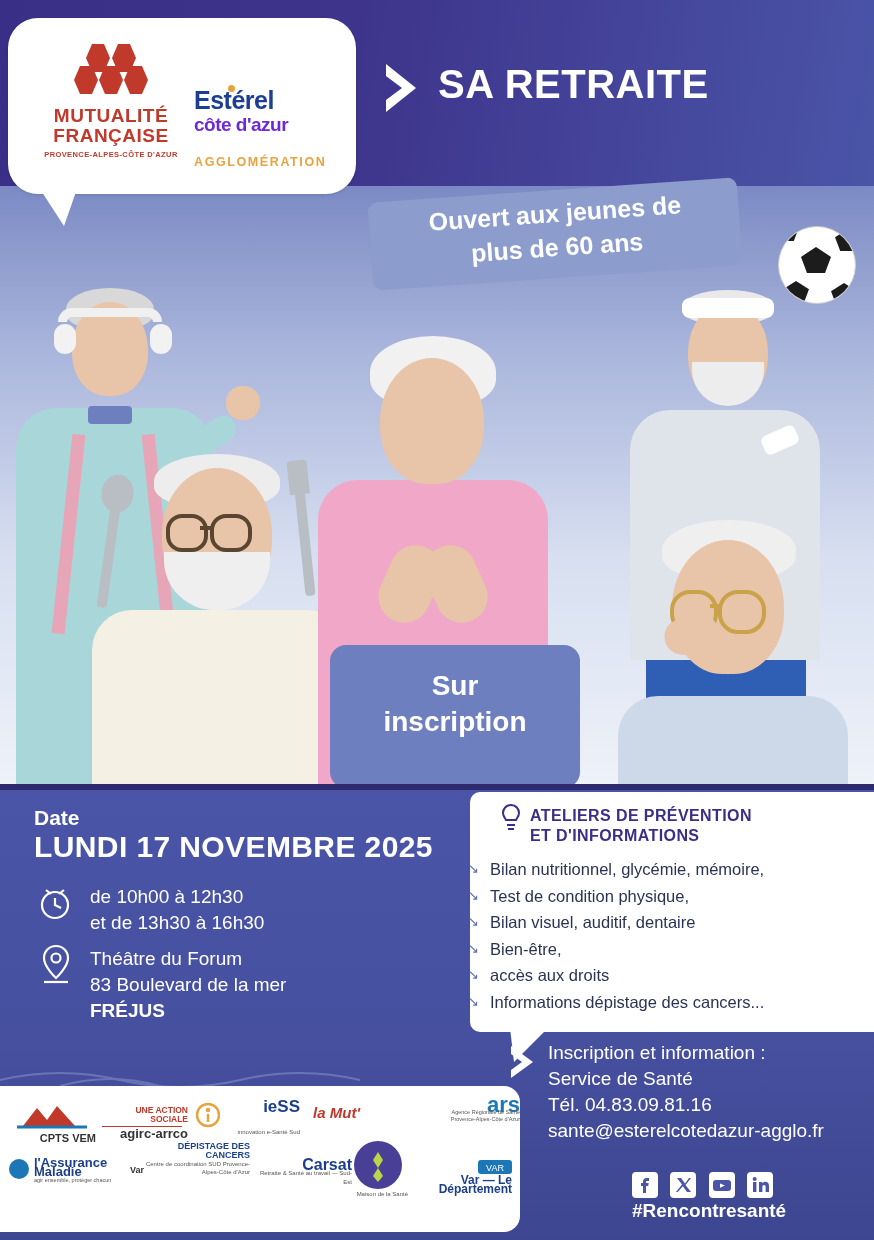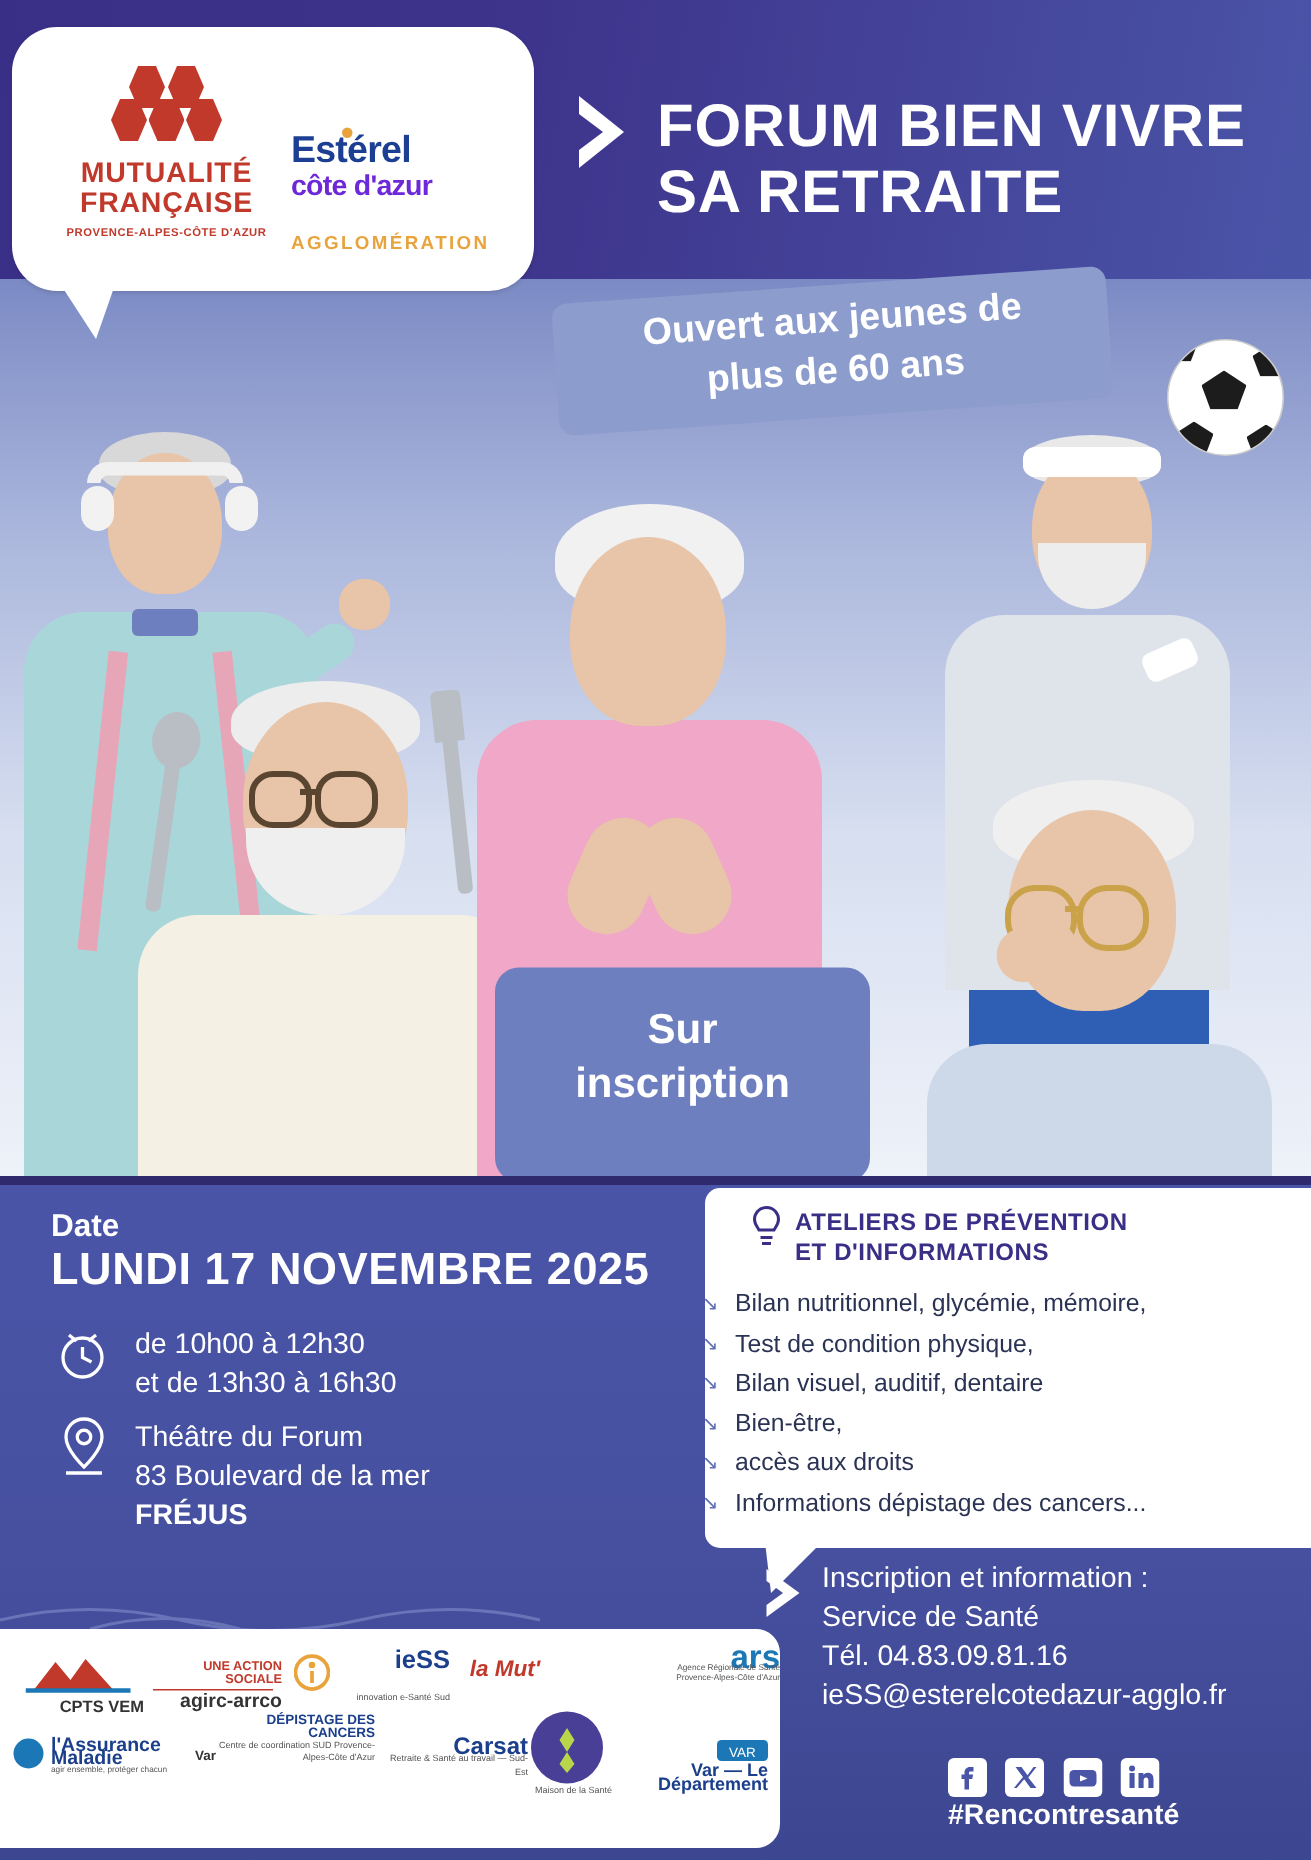--- a/index.html
+++ b/index.html
@@ -253,21 +253,20 @@
       <div class="eca-3">AGGLOMÉRATION</div>
     </div>
   </div>
 
   <div class="chevron">
     <svg width="40" height="52" viewBox="0 0 40 52">
         <path d="M4 2 L34 26 L4 50 L4 38 L20 26 L4 14 Z" fill="#ffffff"></path>
       </svg>
   </div>
   <div class="title">
-    <div>FORUM BIEN VIVRE</div>
     <div>SA RETRAITE</div>
   </div>
 
   <div class="sub-bubble"></div>
   <div class="sub-bubble-text">
     <div>Ouvert aux jeunes de</div>
     <div>plus de 60 ans</div>
   </div>
 
   <div class="person p1">
@@ -382,21 +381,21 @@
     <li>Informations dépistage des cancers...</li>
   </ul>
 
   <svg class="chev2" viewBox="0 0 30 36">
     <path d="M3 2 L25 18 L3 34 L3 26 L14 18 L3 10 Z" fill="#ffffff"></path>
   </svg>
   <div class="insc">
     <div>Inscription et information :</div>
     <div>Service de Santé</div>
     <div>Tél. 04.83.09.81.16</div>
-    <div>ieSS@esterelcotedazur-agglo.fr</div>
+    <div>sante@esterelcotedazur-agglo.fr</div>
   </div>
 
   <div class="socials">
     <span>
       <svg width="26" height="26" viewBox="0 0 26 26">
           <rect width="26" height="26" rx="4" fill="#fff"></rect>
           <path d="M15 9h2V6h-2.5C12.6 6 11 7.5 11 9.6V11H9v3h2v7h3v-7h2.2l.5-3H14V9.9c0-.6.4-.9 1-.9Z" fill="#4a55a8"></path>
         </svg>
     </span>
     <span>

